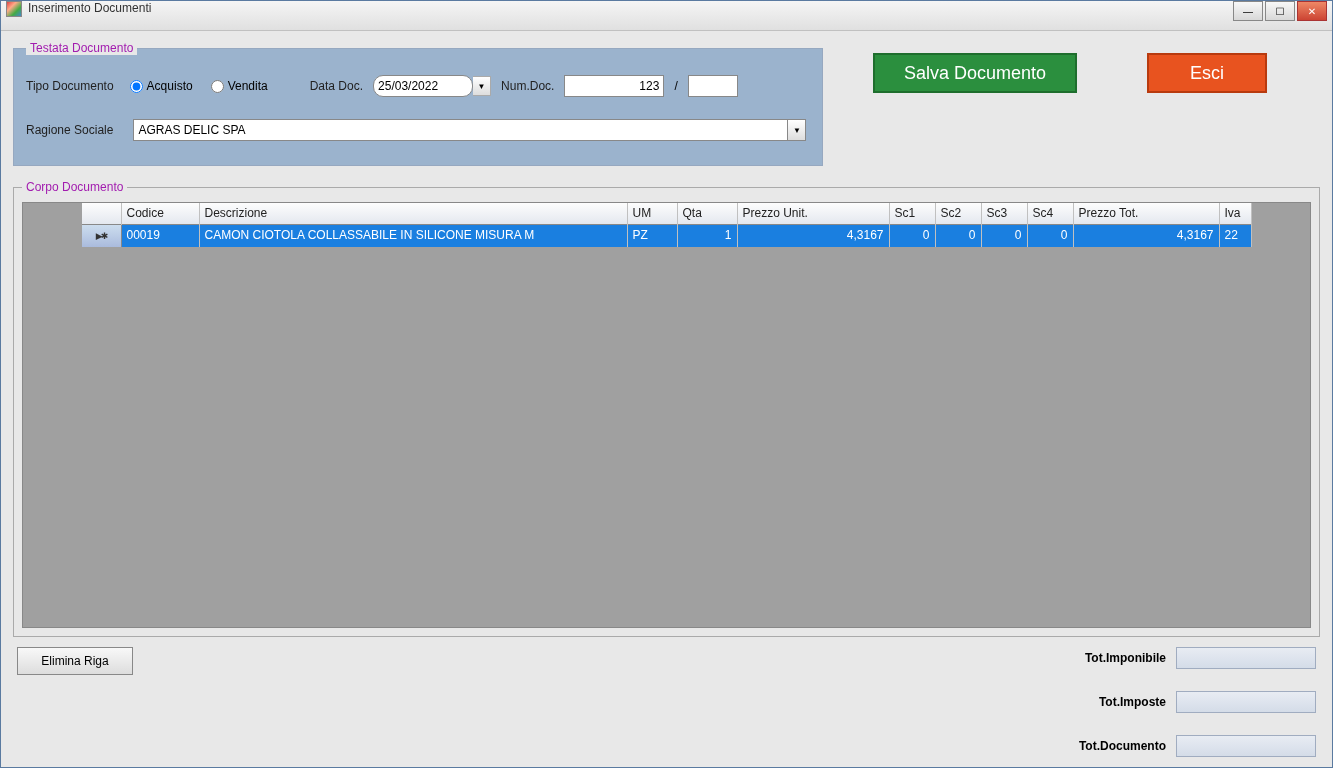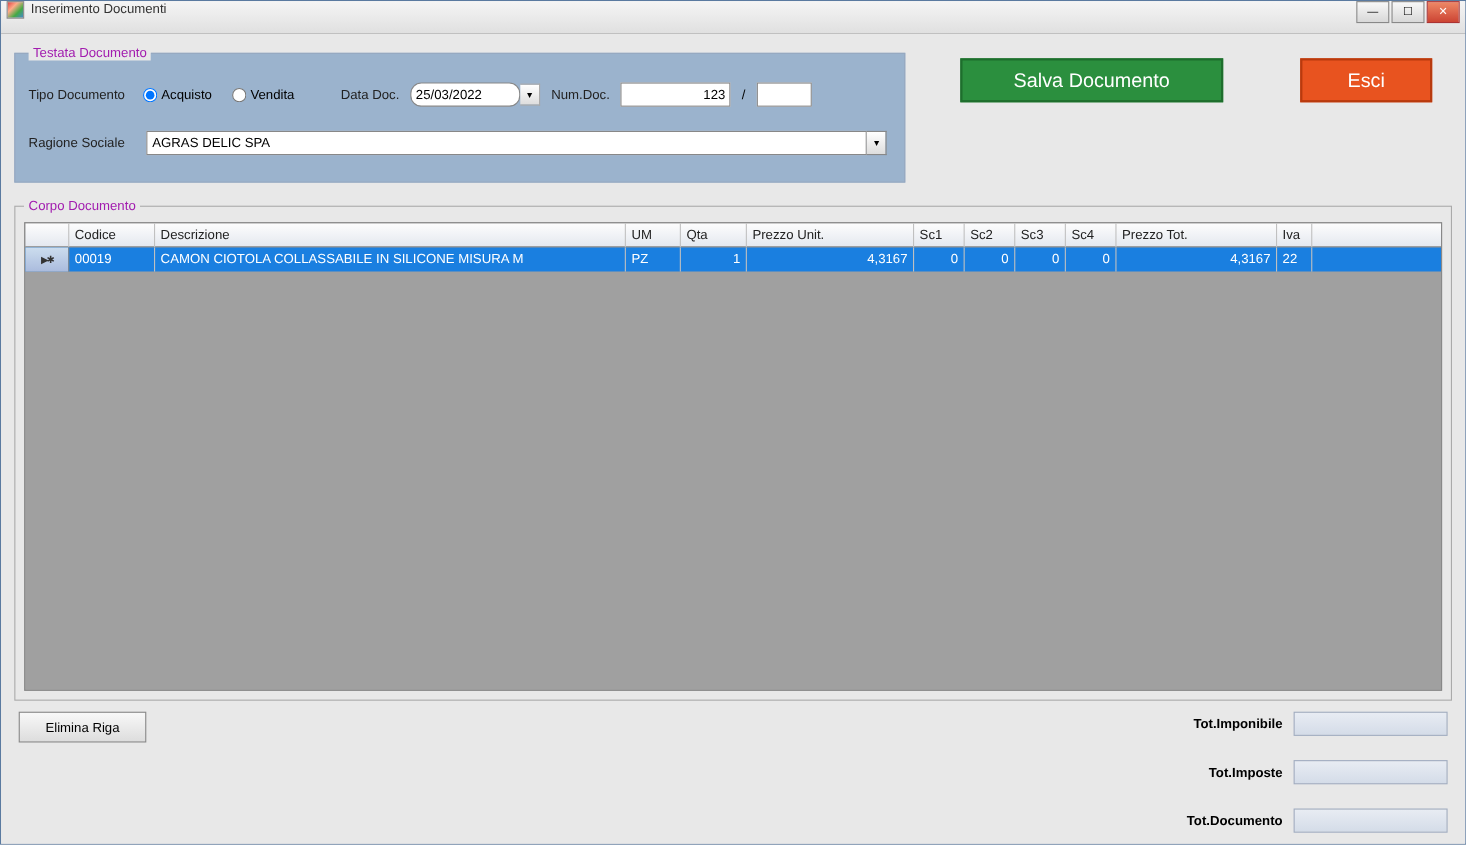--- a/index.html
+++ b/index.html
@@ -98,39 +98,40 @@
 }
 .action-buttons { display:flex; gap:70px; margin-left:30px; margin-top:12px;}
 .big-btn {
   height: 40px;
   font-size: 18px;
   border: 2px solid;
   cursor:pointer;
   display:flex; align-items:center; justify-content:center;
   color:#fff;
 }
-.btn-save { width: 239px; background:#2b8f3e; border-color:#1e6e2d; }
+.btn-save { width: 204px; background:#2b8f3e; border-color:#1e6e2d; }
 .btn-exit { width: 120px; background:#e8531f; border-color:#b83a0e; }
 
 fieldset.body-box {
   border: 1px solid #aaa;
   background: #e8e8e8;
   margin-top: 14px;
   padding: 8px;
   flex:1;
   display:flex;
   flex-direction:column;
 }
 .grid {
   border:1px solid #888;
   background:#a0a0a0;
   flex:1;
   display:flex;
   flex-direction:column;
   overflow:hidden;
+  align-items:center;
 }
 .grid-header {
   display:flex;
   background: linear-gradient(#fdfdfd,#e4e8ef);
   border-bottom:1px solid #888;
   height:22px;
 }
 .gh, .gc {
   border-right:1px solid #c0c0c0;
   padding: 3px 5px;

